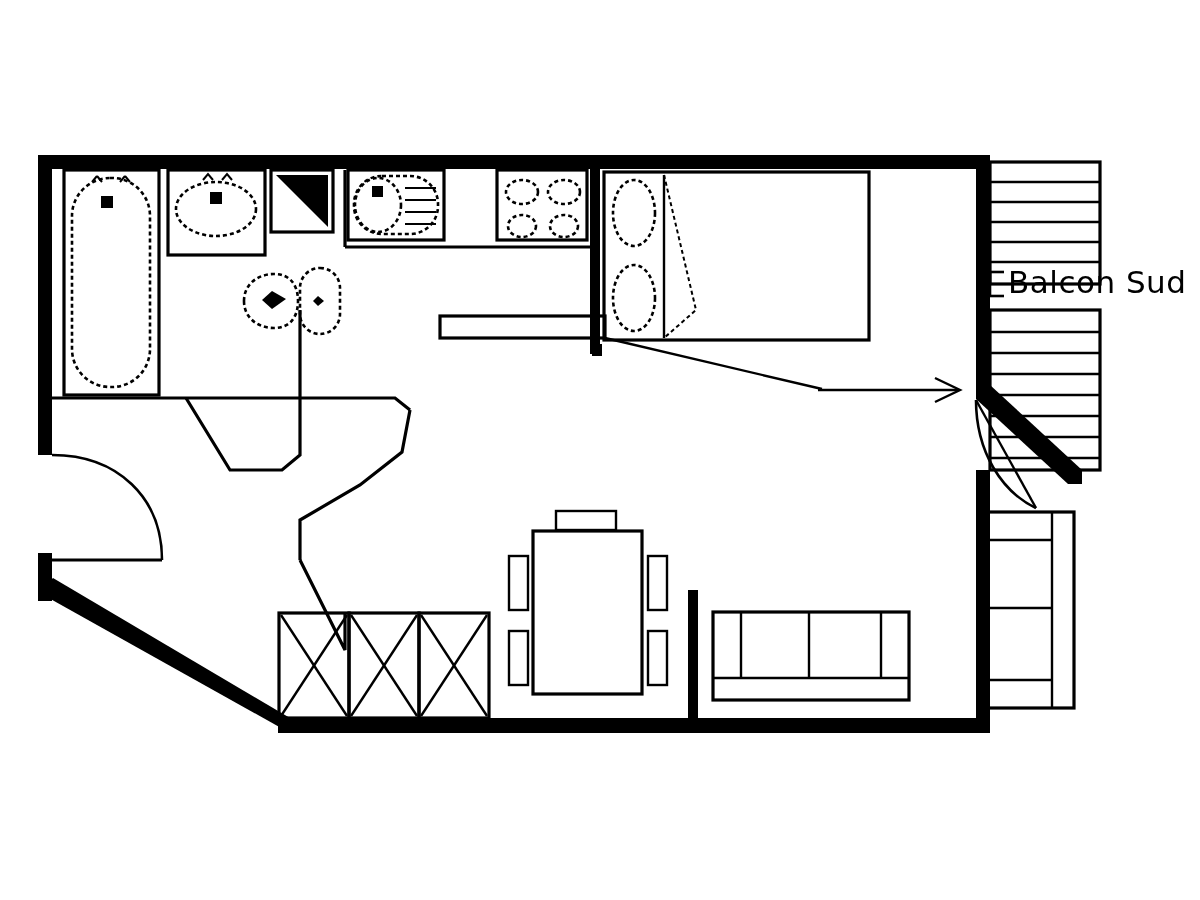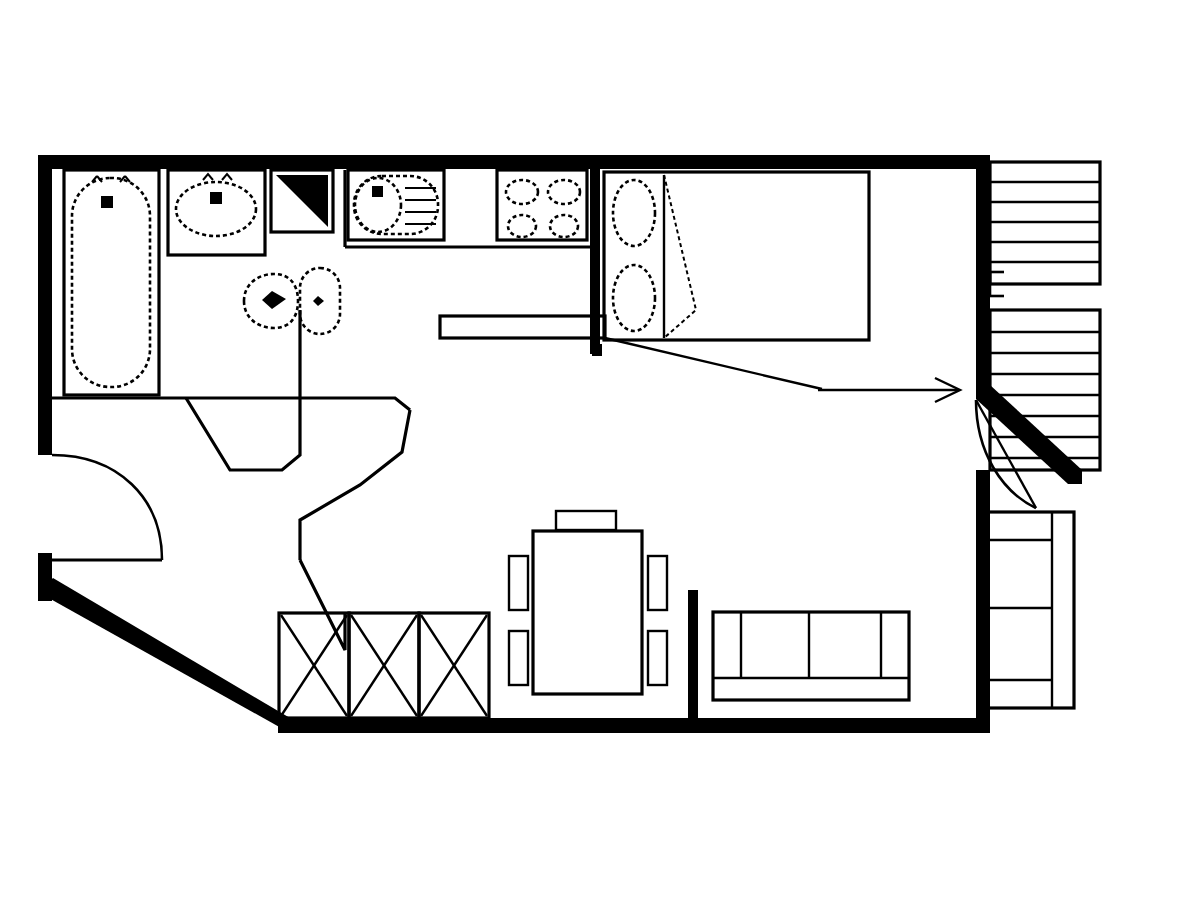--- a/index.html
+++ b/index.html
@@ -251,14 +251,15 @@
       </g>
       <g>
         <rect class="thin" x="419" y="613" width="70" height="105"></rect>
         <line class="xmark" x1="421" y1="615" x2="487" y2="716"></line>
         <line class="xmark" x1="487" y1="615" x2="421" y2="716"></line>
       </g>
     </g>
 
   </svg>
 
+  <div class="label-txt" style="left:1008px; top:267px;">Balcon Sud</div>
 
 </div>
 
 </body></html>

